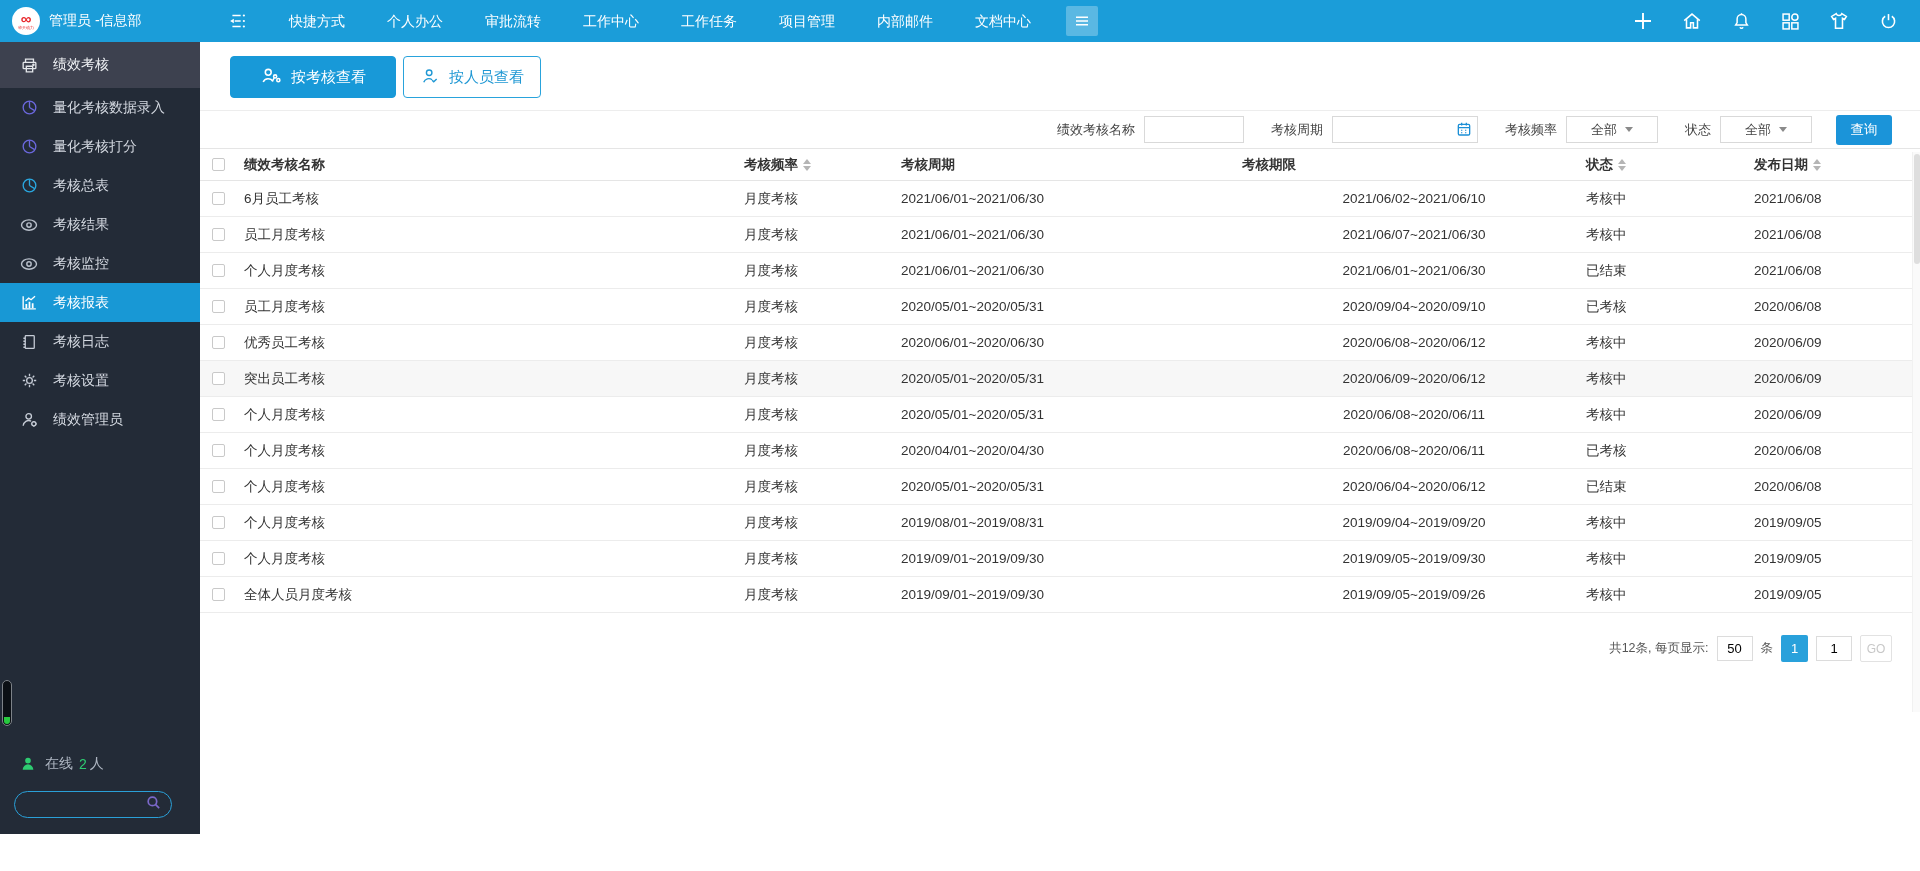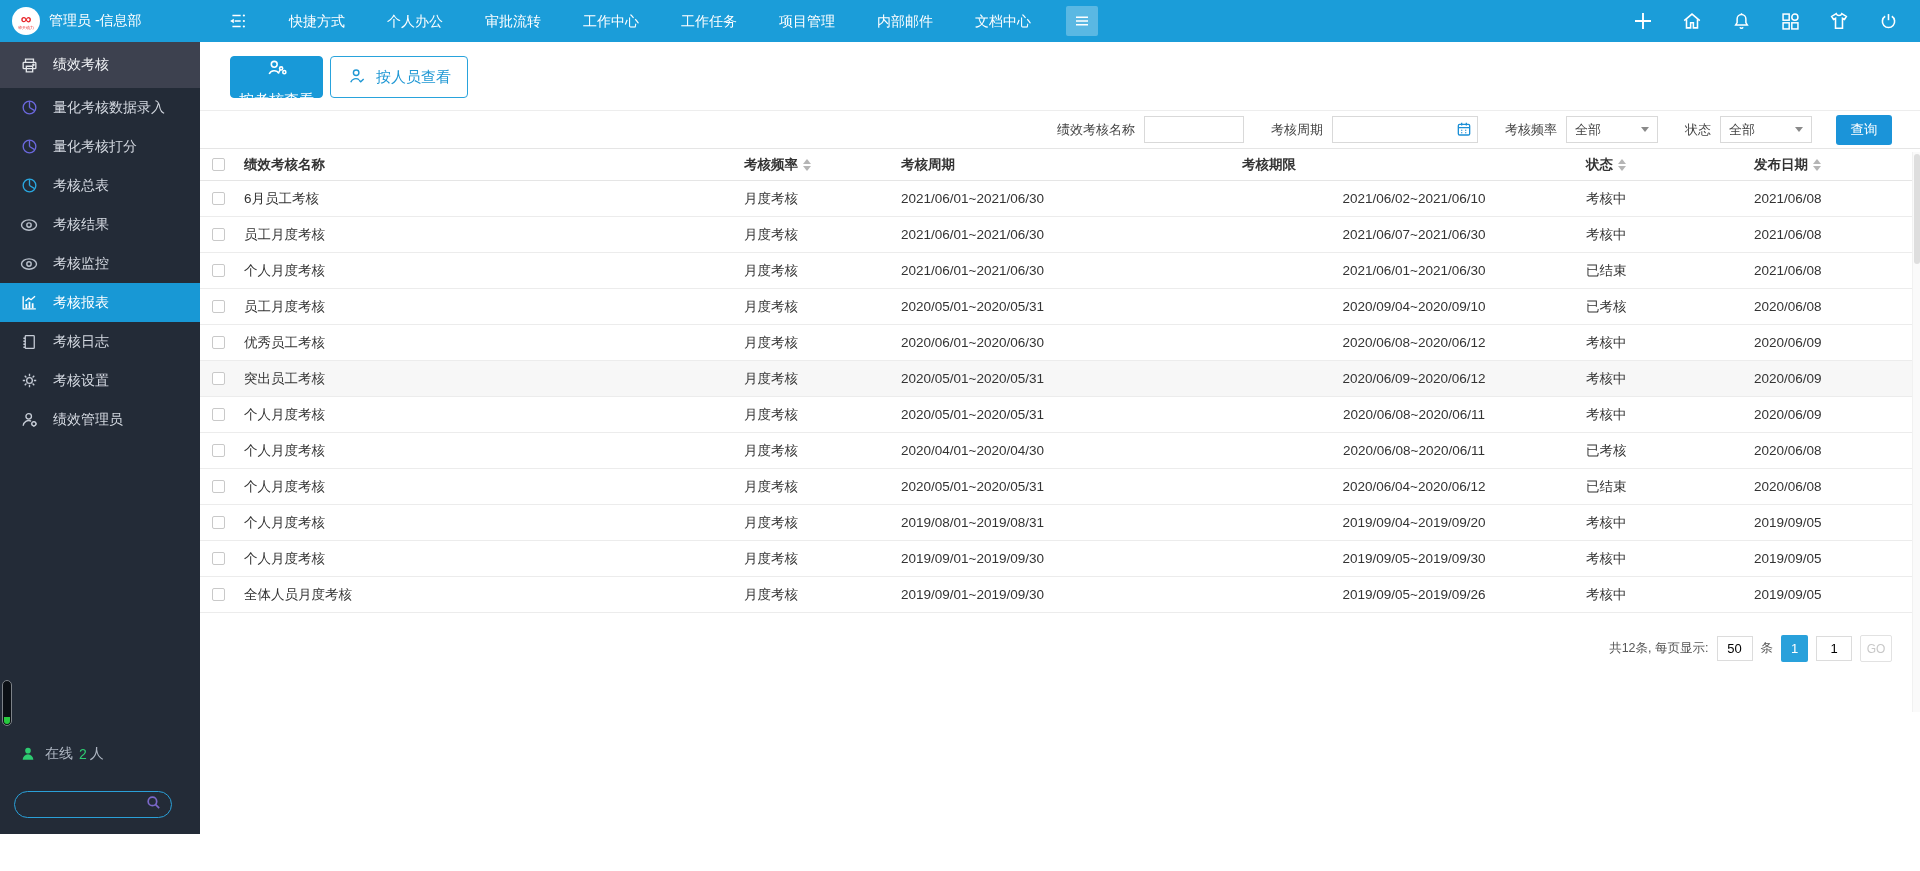--- a/index.html
+++ b/index.html
@@ -27,48 +27,48 @@
 
   
   .layout { display:flex; height:792px; }
   .sidebar { width:200px; flex:0 0 200px; background:var(--sidebar); position:relative; }
   .side-item { height:39px; display:flex; align-items:center; padding-left:19px; color:#d4d9e1;
     font-size:14px; cursor:pointer; }
   .side-item.first { height:46px; background:#3d414f; color:#f0f2f5; }
   .side-item.active { background:#1898d5; color:#fff; }
   .side-icon { width:20px; height:20px; margin-right:14px; display:flex; align-items:center; justify-content:center; }
   .side-bottom { position:absolute; left:0; right:0; bottom:0; padding:0 14px 16px 14px; }
-  .online-row { display:flex; align-items:center; color:#aeb6c2; font-size:14px; margin-bottom:28px; padding-left:6px; }
+  .online-row { display:flex; align-items:center; color:#aeb6c2; font-size:14px; margin-bottom:18px; padding-left:6px; }
   .online-icon { width:16px; height:16px; margin-right:9px; color:var(--green); }
   .online-count { color:var(--green); margin:0 3px 0 6px; }
   .side-search { width:158px; height:27px; border:1px solid #2aa0d8; border-radius:14px; background:transparent;
     display:flex; align-items:center; padding:0 9px 0 12px; }
   .side-search input { flex:1; background:transparent; border:none; outline:none; color:#cfd5de; font-size:13px; width:100px; }
   .pill-widget { position:absolute; left:2px; top:638px; width:10px; height:46px; border:1px solid #7d8288;
     border-radius:5px; background:#0b0f14; overflow:hidden; }
   .pill-fill { position:absolute; bottom:1px; left:1px; right:1px; height:7px; background:#27c93f; border-radius:0 0 4px 4px; }
 
   
   .main { flex:1; position:relative; background:#fff; }
   .view-buttons { display:flex; align-items:center; gap:7px; padding:14px 0 12px 30px; }
   .vbtn { height:42px; border-radius:4px; font-size:15px; display:flex; align-items:center; gap:9px; cursor:pointer;
     font-family:inherit; }
-  .vbtn-primary { background:#1899d8; border:1px solid #1899d8; color:#fff; padding:0 8px;flex-direction:column; }
+  .vbtn-primary { background:#1899d8; border:1px solid #1899d8; color:#fff; padding:0 29px; }
   .vbtn-ghost { background:#fff; border:1px solid #29a3dc; color:#2098d4; padding:0 16px; }
   .filter-bar { height:38px; border-top:1px solid #ededed; display:flex; align-items:center;
     justify-content:flex-end; padding-right:28px; font-size:13px; color:#444; }
   .f-group { display:flex; align-items:center; margin-left:27px; }
   .f-label { margin-right:9px; white-space:nowrap; }
   .f-input { height:27px; border:1px solid #d9d9d9; outline:none; font-size:13px; padding:0 6px; font-family:inherit; }
   .f-input.name { width:100px; }
   .date-wrap { position:relative; }
   .f-input.date { width:146px; padding-right:26px; }
   .cal-icon { position:absolute; right:6px; top:5px; width:16px; height:16px; color:#1b8fd6; cursor:pointer; }
   .f-select { width:92px; height:27px; border:1px solid #d9d9d9; display:flex; align-items:center;
-    justify-content:space-between; padding:0 8px; cursor:pointer; background:#fff; }
+    justify-content:space-between; padding:0 24px; cursor:pointer; background:#fff; }
   .caret { width:0; height:0; border-left:4.5px solid transparent; border-right:4.5px solid transparent;
     border-top:5.5px solid #8a8a8a; }
   .search-btn { margin-left:24px; width:56px; height:30px; background:#1b94d9; color:#fff; border:none;
     border-radius:3px; font-size:13.5px; cursor:pointer; font-family:inherit; }
 
   
   .thead { display:flex; align-items:center; height:33px; border-top:1px solid #e5e5e5; border-bottom:1px solid #e5e5e5;
     font-weight:bold; font-size:13.5px; color:#333; padding-left:12px; }
   .trow { display:flex; align-items:center; height:36px; border-bottom:1px solid #ececec; font-size:13.5px;
     color:#333; padding-left:12px; }

